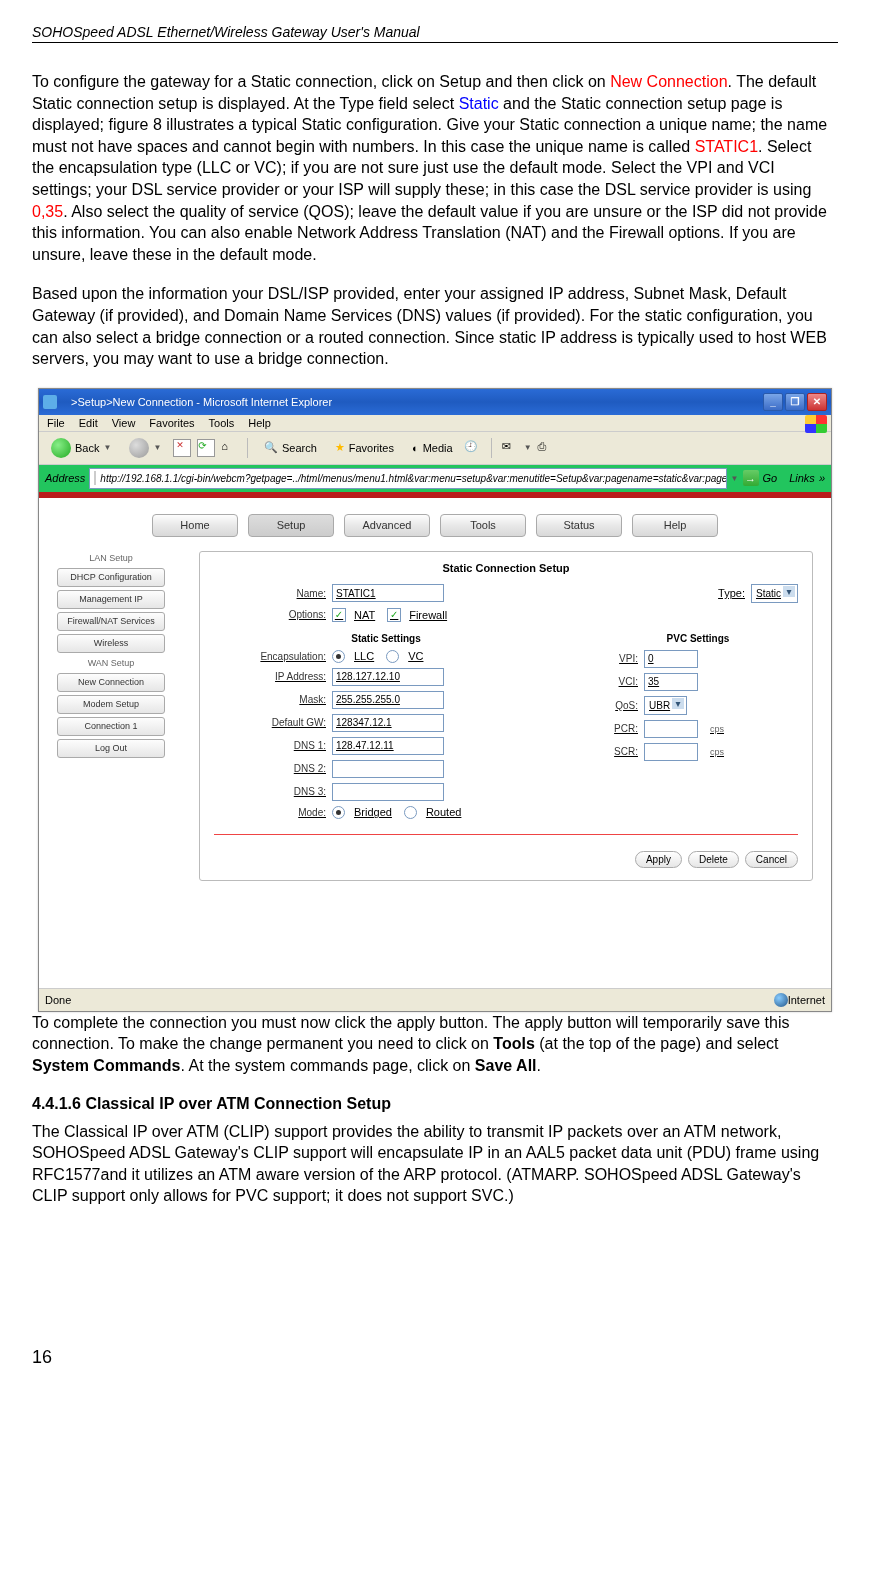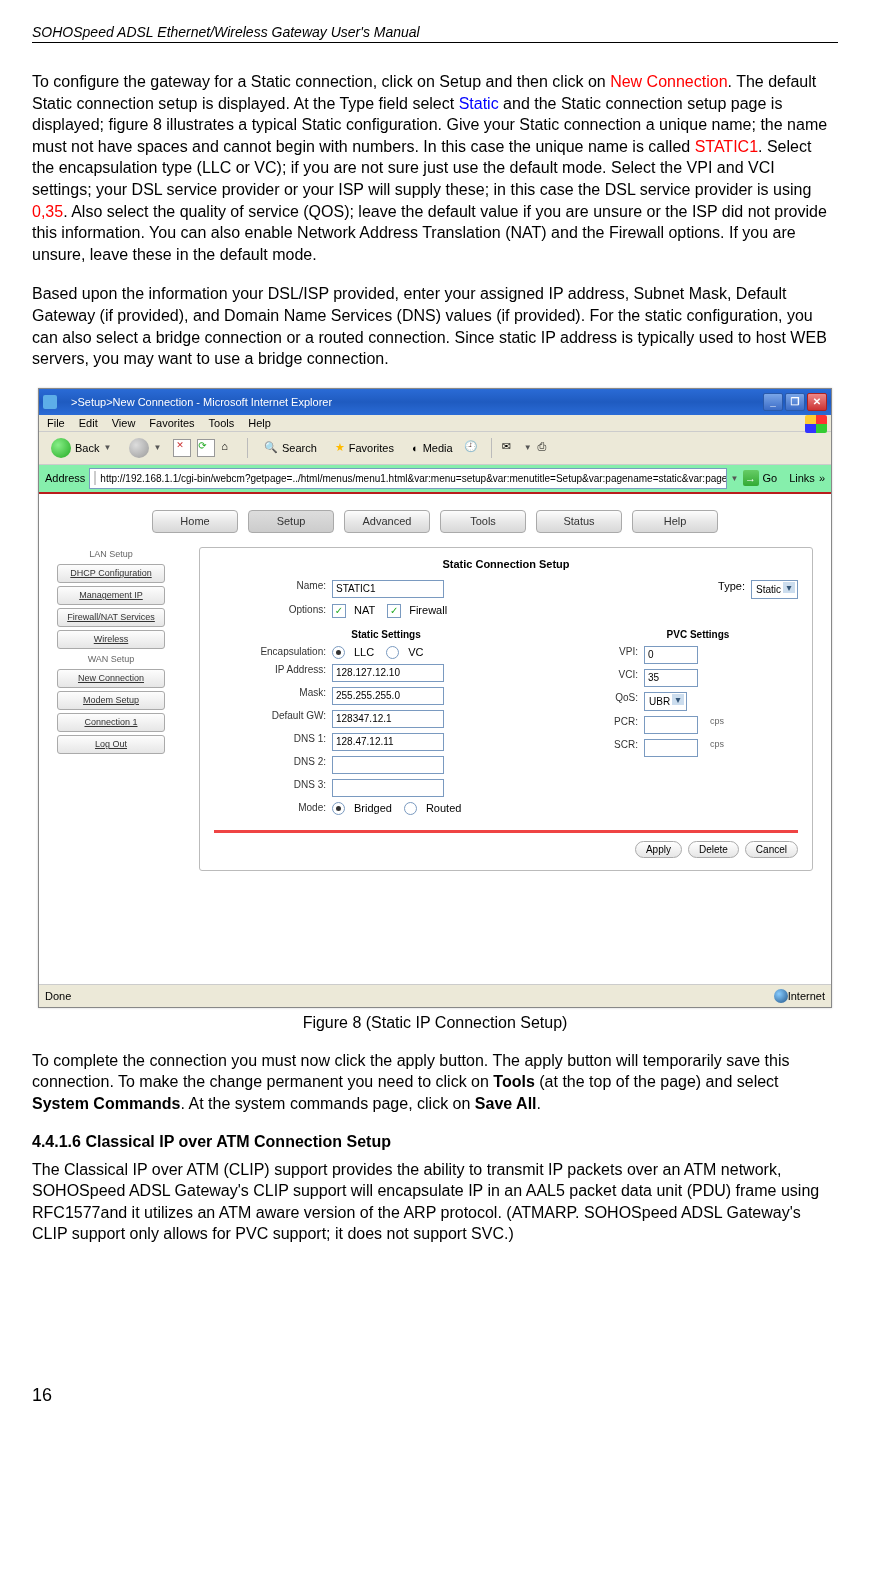--- a/index.html
+++ b/index.html
@@ -110,21 +110,21 @@
   .stop-ico { background:#fff; border:1px solid #999; position:relative; }
   .stop-ico::after{content:"✕"; font-size:9px; color:#c33; position:absolute; left:2px; top:0;}
   .refresh-ico { background:#fff; border:1px solid #999; }
   .refresh-ico::after{content:"⟳"; font-size:10px; color:#2a2; position:absolute;}
   .fav-ico{ color:#fb0; }
   .toolbar .sep { width:1px; height:20px; background:#bbb; margin:0 4px; }
   .dropdown-caret { font-size: 8px; color:#555; }
 
   .addressbar {
     display: flex; align-items: center; gap: 4px;
-    padding: 3px 6px; background: #86efac; border-bottom: 2px solid #b91c1c;
+    padding: 3px 6px; background: #22c55e; border-bottom: 6px solid #b91c1c; font-style: italic;
   }
   .addr-input {
     flex: 1; background: #fff; border: 1px solid #7a9ac0;
     padding: 1px 4px; height: 17px; display: flex; align-items: center;
     font-size: 10px; overflow: hidden; white-space: nowrap;
   }
   .go-btn {
     background: linear-gradient(#6c6,#3a3); color:#fff; width:16px; height:16px;
     display:flex; align-items:center; justify-content:center; border-radius:2px;
     font-weight:bold;
@@ -155,34 +155,34 @@
     width: 108px; display: flex; flex-direction: column; gap: 3px;
   }
   .side-label {
     font-size: 9px; color: #666; text-align: center; padding: 2px 0;
   }
   .side-btn {
     height: 17px;
     background: linear-gradient(to bottom,#fdfdfd,#e6e6e6);
     border: 1px solid #aaa; border-radius: 3px;
     font-size: 9px; color: #333;
-    display: flex; align-items: center; justify-content: center; text-decoration: underline;
+    display: flex; align-items: center; justify-content: center;
   }
 
   .panel {
     flex: 1;
     border: 1px solid #bbb; border-radius: 3px;
     padding: 10px 14px 12px 14px;
     background: #fff;
   }
   .panel-title {
     text-align: center; font-weight: bold; font-size: 11px;
     margin-bottom: 10px;
   }
-  .row { display: flex; margin-bottom: 5px; gap: 6px; }
+  .row { display: flex; align-items: center; margin-bottom: 5px; gap: 6px; text-decoration: underline; }
   .lbl { width: 112px; text-align: right; font-size: 10px; color: #333; }
   .txt-input {
     border: 1px solid #7a9ac0; background: #fff; height: 16px;
     padding: 0 3px; font-size: 10px; display: flex; align-items: center;
   }
   .w120 { width: 104px; }
   .w60 { width: 46px; }
   .select {
     border: 1px solid #7a9ac0; background: #fff; height: 17px;
     padding: 0 16px 0 4px; font-size: 10px; position: relative;
@@ -198,21 +198,21 @@
   }
   .radio {
     width: 11px; height: 11px; border: 1px solid #7a9ac0; border-radius: 50%;
     background: #fff; display: inline-flex; align-items:center; justify-content:center;
     margin-right: 3px;
   }
   .radio.sel::after { content:""; width:5px; height:5px; background:#333; border-radius:50%; }
   .cols { display: flex; gap: 40px; }
   .subhead { font-weight: bold; font-size: 10px; text-align:center; margin: 6px 0 6px 0; }
   .btn-row { display:flex; justify-content:flex-end; gap:6px; margin-top:10px;
-    border-top:3px solid #ef4444; padding-top:8px;}
+    border-top:1px solid #ef4444; padding-top:16px;}
   .form-btn {
     background: linear-gradient(#fff,#e6e6e6); border:1px solid #aaa;
     border-radius: 10px; font-size:10px; padding: 2px 10px;
   }
   .statusbar {
     display: flex; justify-content: space-between; align-items:center;
     background: #ece9d8; border-top:1px solid #ccc;
     padding: 2px 6px; font-size: 11px; height: 18px;
   }
   .statusbar .right { display:flex; align-items:center; }
@@ -419,21 +419,20 @@
 
     <div class="statusbar">
       <span>Done</span>
       <span class="right">
         <span class="globe"></span>
         <span>Internet</span>
       </span>
     </div>
   </div>
 
-  <div class="figure-caption">Figure 8 (Static IP Connection Setup)</div>
 
   <p class="body-text">
     <span>To complete the connection you must now click the apply button. The apply button will temporarily save this connection. To make the change permanent you need to click on </span><span class="bold">Tools</span><span> (at the top of the page) and select </span><span class="bold">System Commands</span><span>. At the system commands page, click on </span><span class="bold">Save All</span><span>.</span>
   </p>
 
   <div class="section-heading">4.4.1.6  Classical IP over ATM Connection Setup</div>
 
   <p class="body-text">The Classical IP over ATM (CLIP) support provides the ability to transmit IP packets over an ATM network, SOHOSpeed ADSL Gateway's CLIP support will encapsulate IP in an AAL5 packet data unit (PDU) frame using RFC1577and it utilizes an ATM aware version of the ARP protocol. (ATMARP. SOHOSpeed ADSL Gateway's CLIP support only allows for PVC support; it does not support SVC.)</p>
 
   <div class="page-number">16</div>

